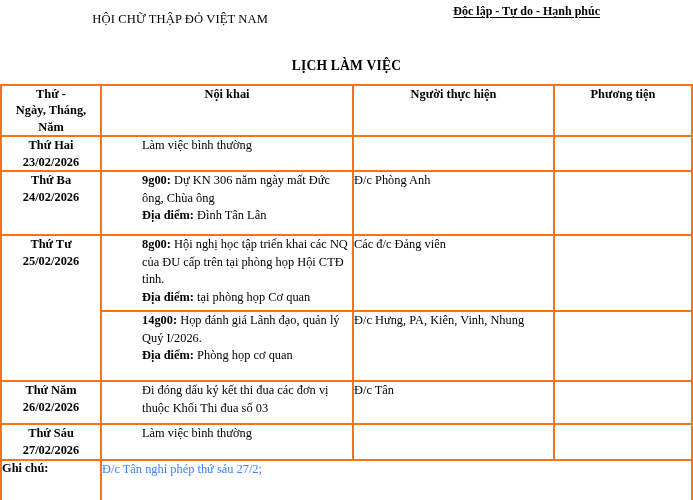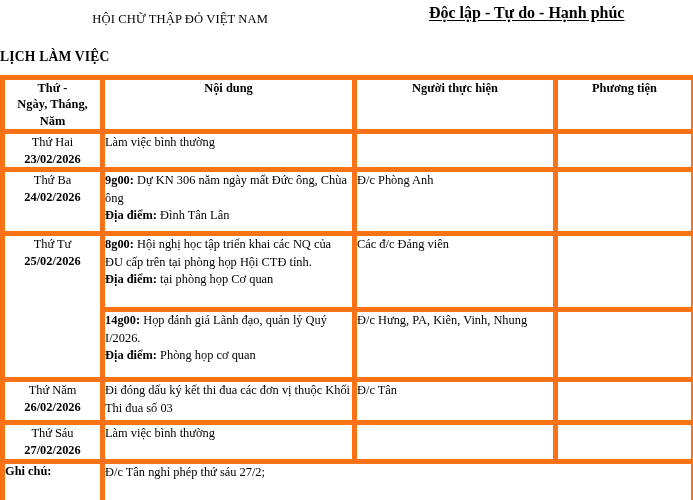--- a/index.html
+++ b/index.html
@@ -51,52 +51,52 @@
     text-underline-offset: 2px;
     white-space: nowrap;
   }
   .nation-line {
     font-size: 12.6px;
     font-weight: bold;
     letter-spacing: 0.1px;
     white-space: nowrap;
   }
   .nation-line-2 {
-    font-size: 16px;
+    font-size: 12px;
     font-weight: bold;
     text-decoration: underline;
     text-underline-offset: 2px;
     white-space: nowrap;
   }
 
   
   .doc-title-block {
-    text-align: left;
-    margin-top: 22px;
+    text-align: center;
+    margin-top: 31px;
     line-height: 1.25;
   }
   .doc-title {
     font-size: 13.6px;
     font-weight: bold;
     letter-spacing: 0.2px;
   }
   .doc-subtitle {
     font-size: 13px;
     margin-top: 1px;
   }
 
   
   table.schedule {
     border-collapse: collapse;
     width: 693px;
     margin-top: 9px;
     table-layout: fixed;
   }
   table.schedule td, table.schedule th {
-    border: 5px solid #f97316;
+    border: 2px solid #f97316;
     padding: 0;
     vertical-align: top;
     font-size: 12.4px;
   }
   col.c-day   { width: 100px; }
   col.c-cont  { width: 252px; }
   col.c-who   { width: 201px; }
   col.c-means { width: 138px; }
 
   th.hcell {
@@ -109,29 +109,29 @@
     height: 46px;
     box-sizing: border-box;
   }
 
   td.day {
     text-align: center;
     vertical-align: middle;
     line-height: 1.35;
     padding: 3px 2px;
   }
-  td.day .dow { display: block; font-weight: normal; }
+  td.day .dow { display: block; font-weight: bold; }
   td.day .date { display: block; font-weight: bold; }
 
   td.content {
     padding: 4px 5px 4px 6px;
     line-height: 1.4;
     vertical-align: top;
   }
-  td.content .line { display: block; }
+  td.content .line { display: block; margin-left: 40px; }
   td.content b { font-weight: bold; }
 
   td.who {
     vertical-align: bottom;
     padding: 2px 4px 3px 5px;
     line-height: 1.35;
   }
   td.means {
     vertical-align: top;
   }
@@ -183,21 +183,21 @@
         <col class="c-who">
         <col class="c-means">
     </colgroup>
     <thead>
       <tr>
         <th class="hcell">
           <span>Thứ -</span><br>
           <span>Ngày, Tháng,</span><br>
           <span>Năm</span>
         </th>
-        <th class="hcell">Nội dung</th>
+        <th class="hcell">Nội khai</th>
         <th class="hcell">Người thực hiện</th>
         <th class="hcell">Phương tiện</th>
       </tr>
     </thead>
     <tbody>
 
       <tr class="h-mon">
         <td class="day">
           <span class="dow">Thứ Hai</span>
           <span class="date">23/02/2026</span>
@@ -264,19 +264,19 @@
         <td class="content">
           <span class="line"><b></b><span>Làm việc bình thường</span></span>
         </td>
         <td class="who"></td>
         <td class="means"></td>
       </tr>
 
       <tr class="h-note">
         <td class="note-label">Ghi chú:</td>
         <td class="note-body" colspan="3">
-          <span class="note-text" style="color: #000000;">Đ/c Tân nghỉ phép thứ sáu 27/2;</span>
+          <span class="note-text" style="color: #3b82f6;">Đ/c Tân nghỉ phép thứ sáu 27/2;</span>
         </td>
       </tr>
 
     </tbody>
   </table>
 </div>
 
 </body></html>

